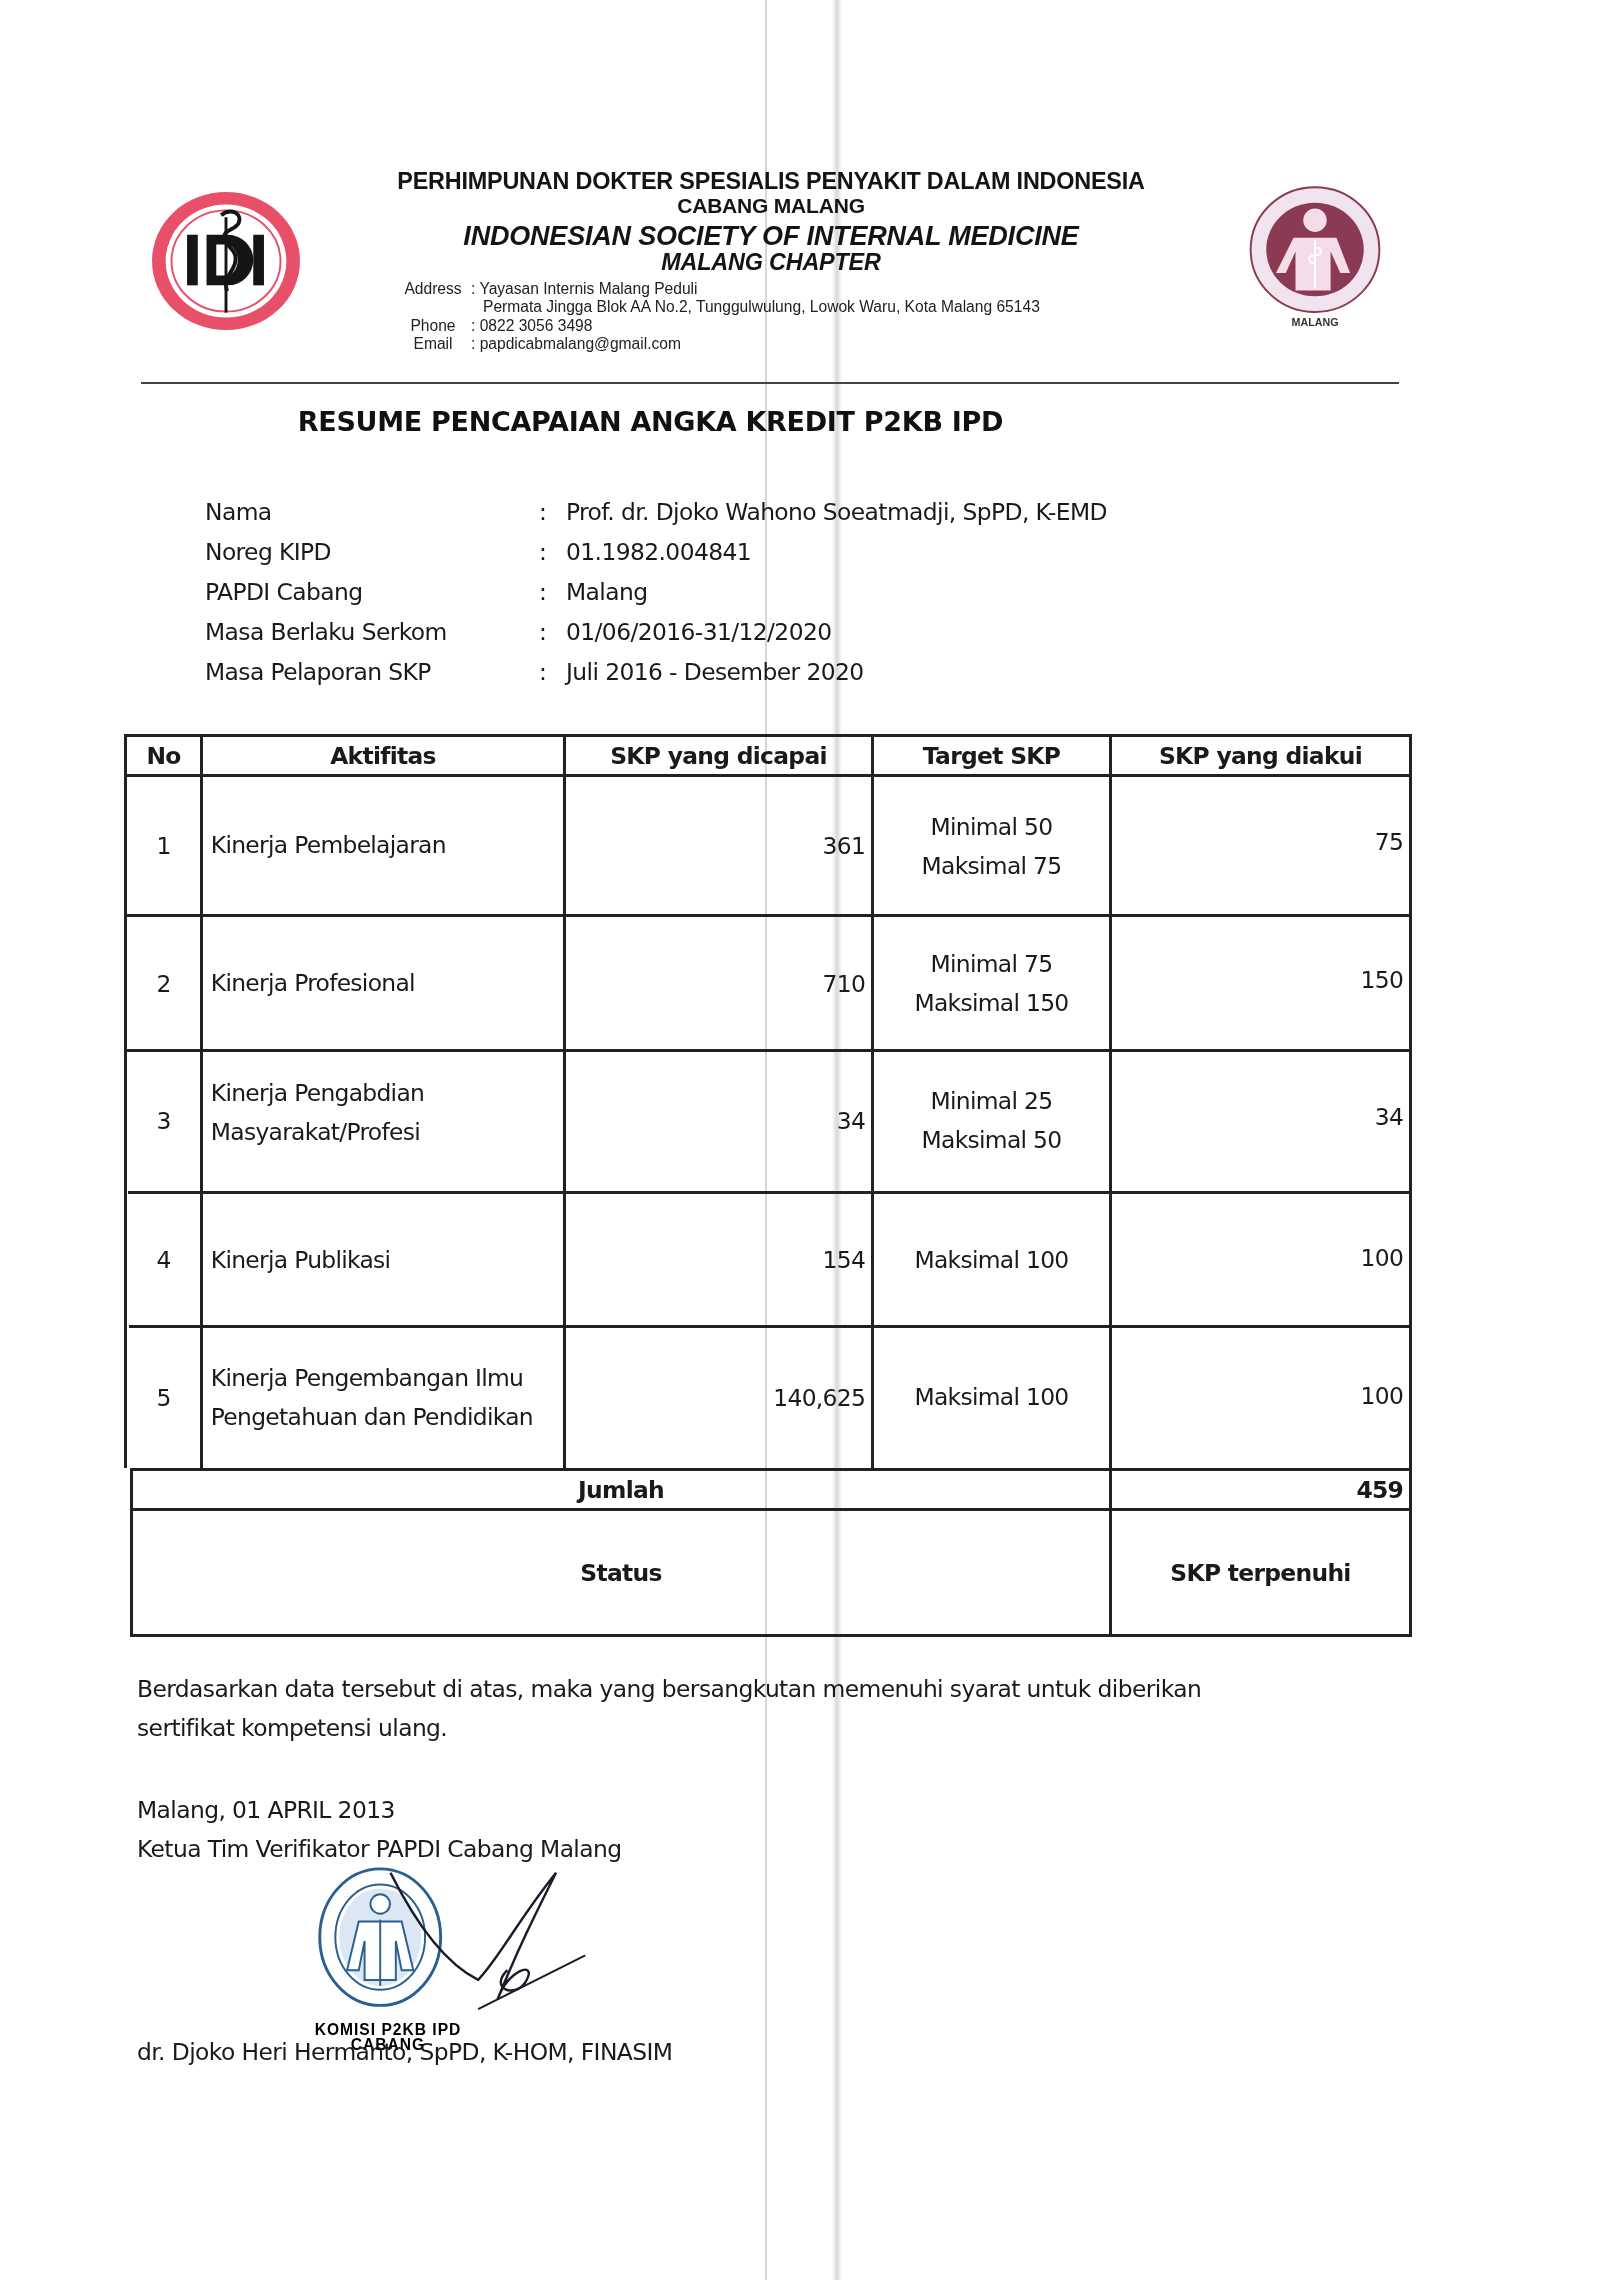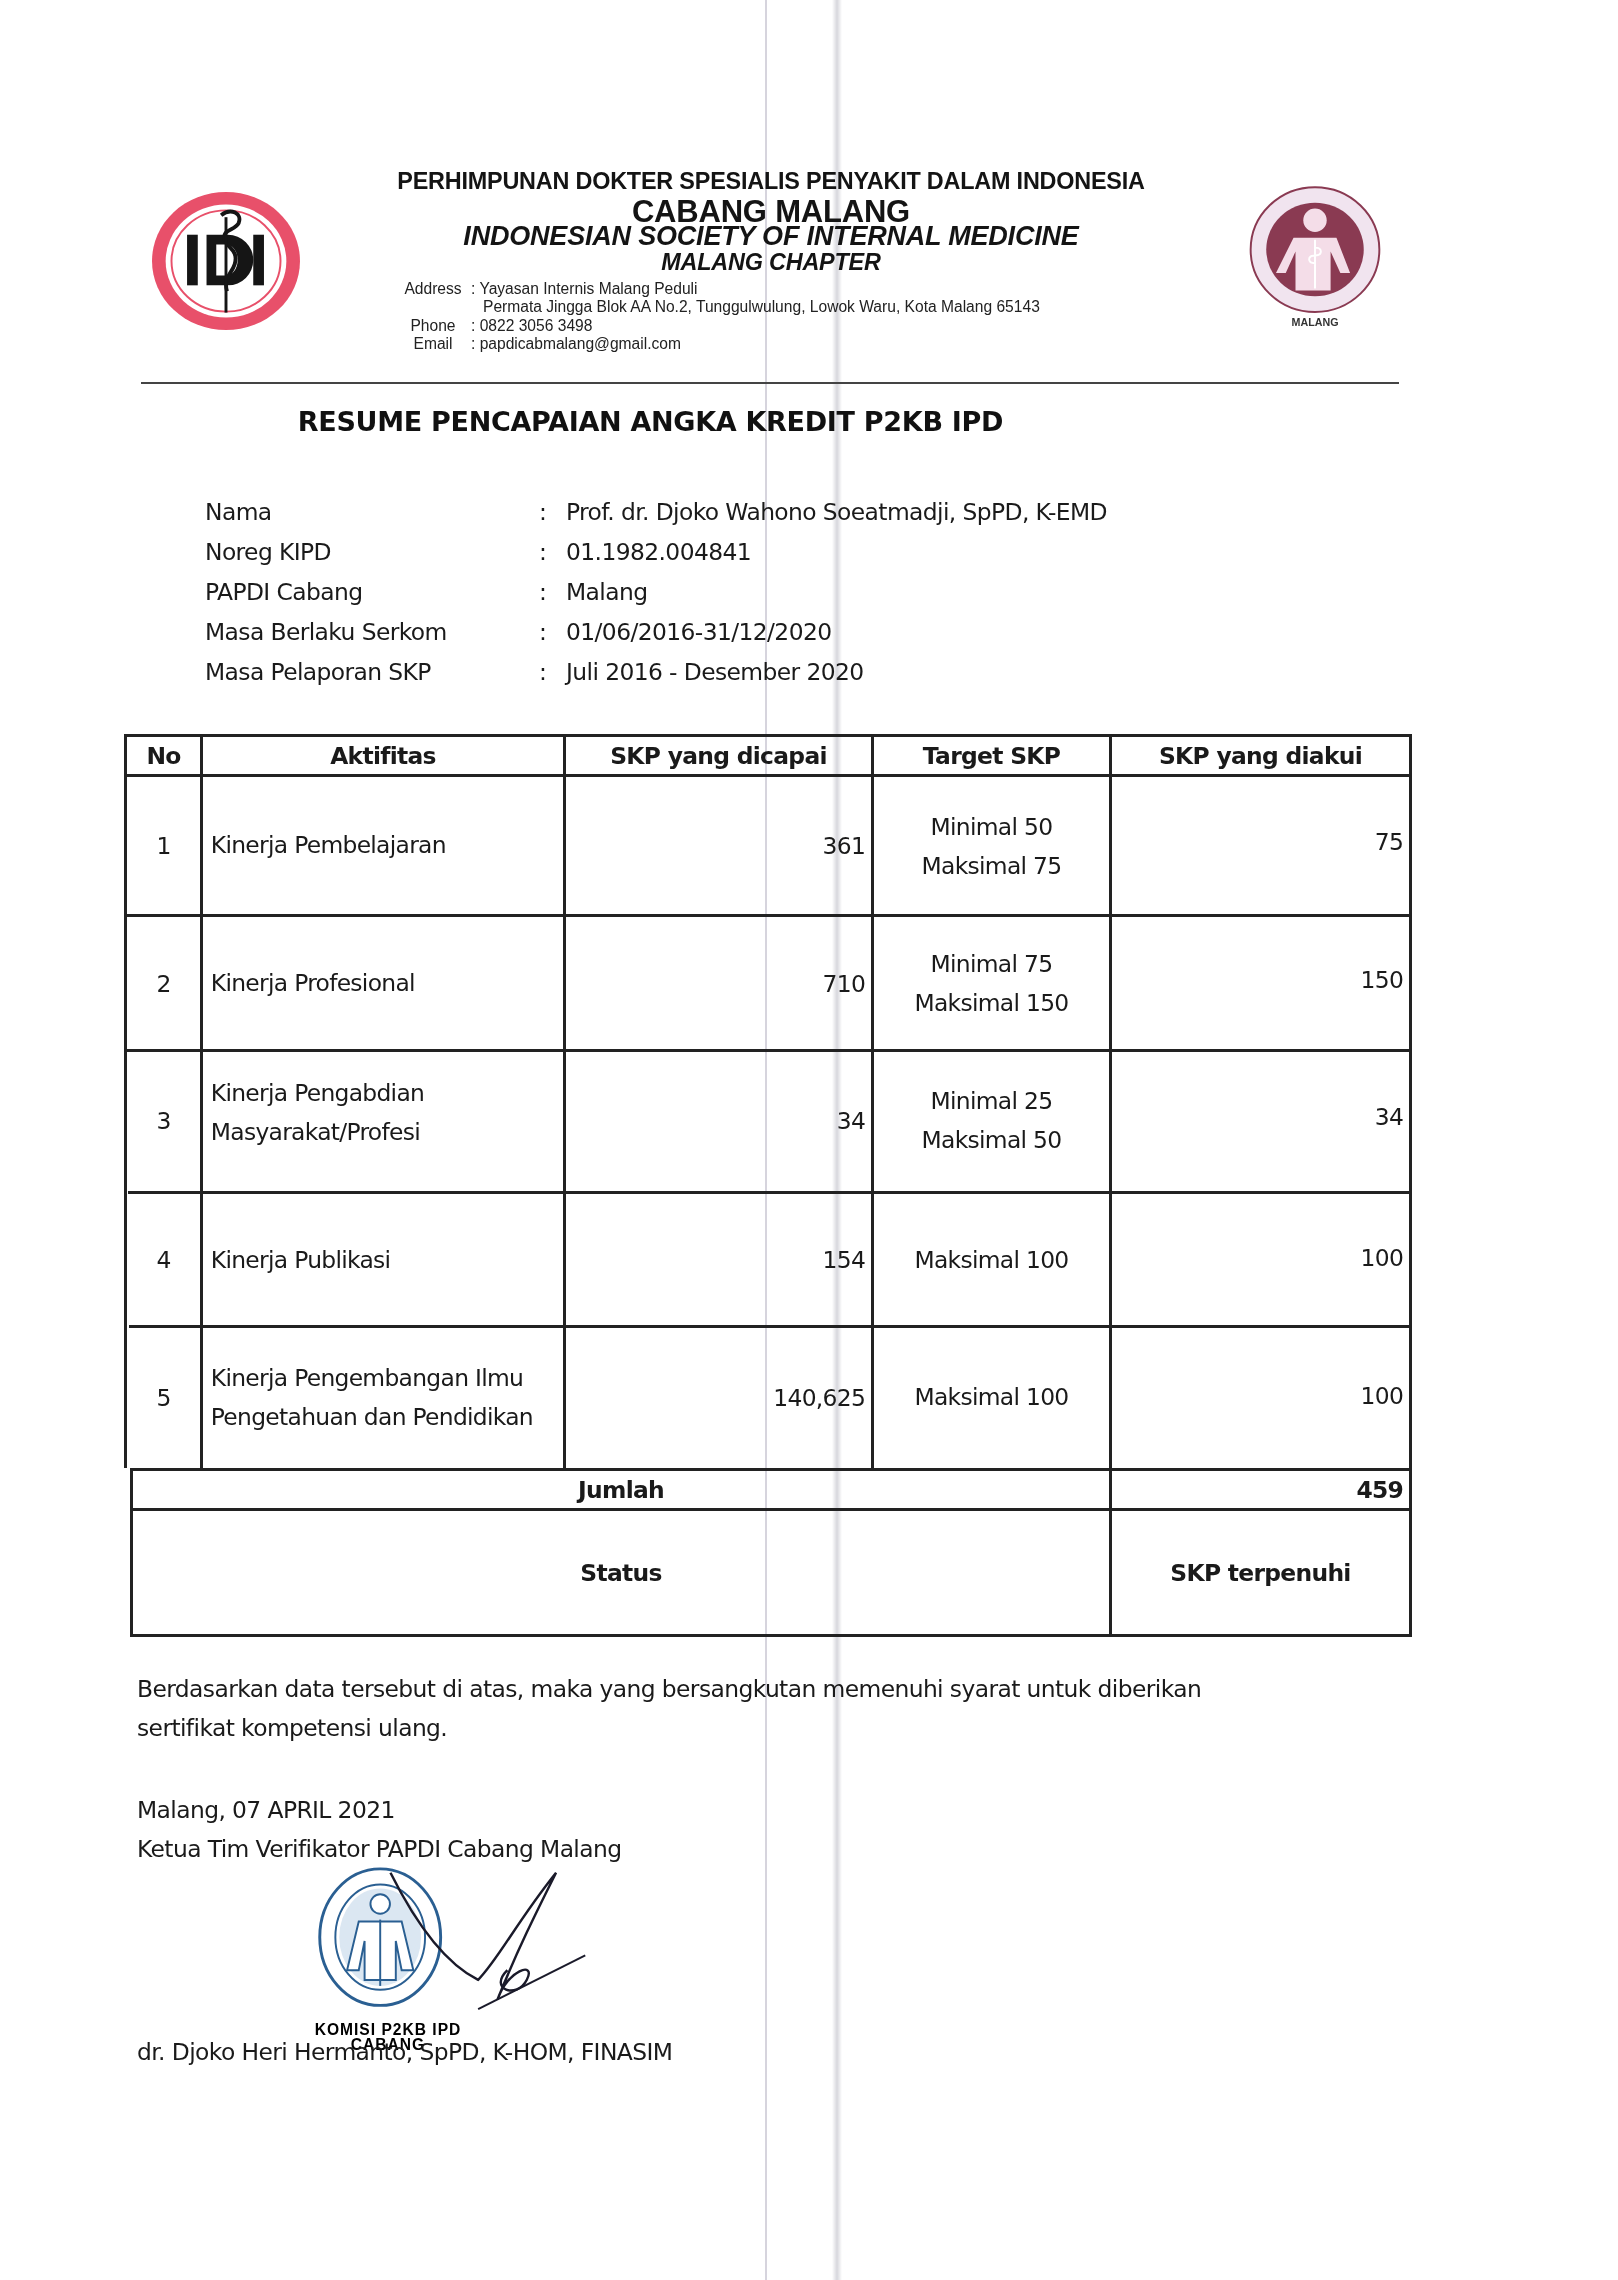--- a/index.html
+++ b/index.html
@@ -4,21 +4,21 @@
 <style>
   html, body { margin:0; padding:0; }
   body { width:1619px; height:2280px; background:#ffffff; position:relative; overflow:hidden;
          font-family:"Liberation Sans", sans-serif; color:#1a1a1a; }
   .abs { position:absolute; }
   .scan-line { position:absolute; top:0; width:2px; height:2280px; background:#d6d4dd; }
   .scan-line.b { width:9.8px; background:linear-gradient(90deg, rgba(220,220,225,0) 0%, rgba(205,205,212,0.8) 50%, rgba(220,220,225,0) 100%); }
   .hdr { position:absolute; left:293px; width:956px; text-align:center; font-family:"Liberation Sans", sans-serif;
          font-weight:bold; color:#141414; letter-spacing:-0.2px; }
   .hdr.l1 { top:168px; font-size:23.4px; }
-  .hdr.l2 { top:194px; font-size:31px; }
+  .hdr.l2 { top:194px; font-size:21px; }
   .hdr.l3 { top:221px; font-size:27px; font-style:italic; }
   .hdr.l4 { top:249px; font-size:23.4px; font-style:italic; }
   .contact { position:absolute; left:395px; font-size:15.6px; color:#222; font-family:"Liberation Sans", sans-serif;text-align:center; }
   .contact .k { display:inline-block; width:76px; }
   .contact .v { display:inline-block; }
   .divider { position:absolute; left:141px; width:1258px; top:382px; height:2px; background:#444; }
   .title { position:absolute; left:0; width:1301px; top:406px; text-align:center; font-family:"DejaVu Sans", sans-serif;
            font-weight:bold; font-size:27px; color:#111; letter-spacing:-0.3px; }
   .info-row { position:absolute; left:205px; height:35px; font-family:"DejaVu Sans", sans-serif; font-size:23.4px; color:#1a1a1a; letter-spacing:-0.6px; }
   .info-row .lbl { position:absolute; left:0; width:332px; }
@@ -227,21 +227,21 @@
   <div class="cell center bold" style="left:133px; top:1471px; width:976px; height:37px; padding-right:0;">Jumlah</div>
   <div class="cell right bold" style="left:1112px; top:1471px; width:297px; height:37px;">459</div>
 
   <div class="cell center bold" style="left:133px; top:1511px; width:976px; height:123px;">Status</div>
   <div class="cell center bold" style="left:1112px; top:1511px; width:297px; height:123px;">SKP terpenuhi</div>
 </div>
 
 <div class="para" style="top:1675px;">Berdasarkan data tersebut di atas, maka yang bersangkutan memenuhi syarat untuk diberikan</div>
 <div class="para" style="top:1714px;">sertifikat kompetensi ulang.</div>
 
-<div class="para" style="top:1796px;">Malang, 07 APRIL 2021</div>
+<div class="para" style="top:1796px;">Malang, 01 APRIL 2013</div>
 <div class="para" style="top:1835px;">Ketua Tim Verifikator PAPDI Cabang Malang</div>
 
 <div class="abs" style="left:310px; top:1865px; width:156px; height:156px;">
   <svg width="156" height="156" viewBox="0 0 160 160">
     <ellipse cx="72" cy="74" rx="62" ry="70" fill="none" stroke="#2a5f92" stroke-width="3"></ellipse>
     <ellipse cx="72" cy="74" rx="46" ry="54" fill="none" stroke="#2a5f92" stroke-width="2"></ellipse>
     <ellipse cx="72" cy="74" rx="42" ry="50" fill="#dbe7f2" stroke="none"></ellipse>
     <circle cx="72" cy="40" r="10" fill="#ffffff" stroke="#2a5f92" stroke-width="2"></circle>
     <path d="M50 58 h44 l12 50 h-12 l-6 -30 v40 h-32 v-40 l-6 30 h-12 z" fill="#ffffff" stroke="#2a5f92" stroke-width="2"></path>
     <path d="M72 56 v68" stroke="#2a5f92" stroke-width="2"></path>

